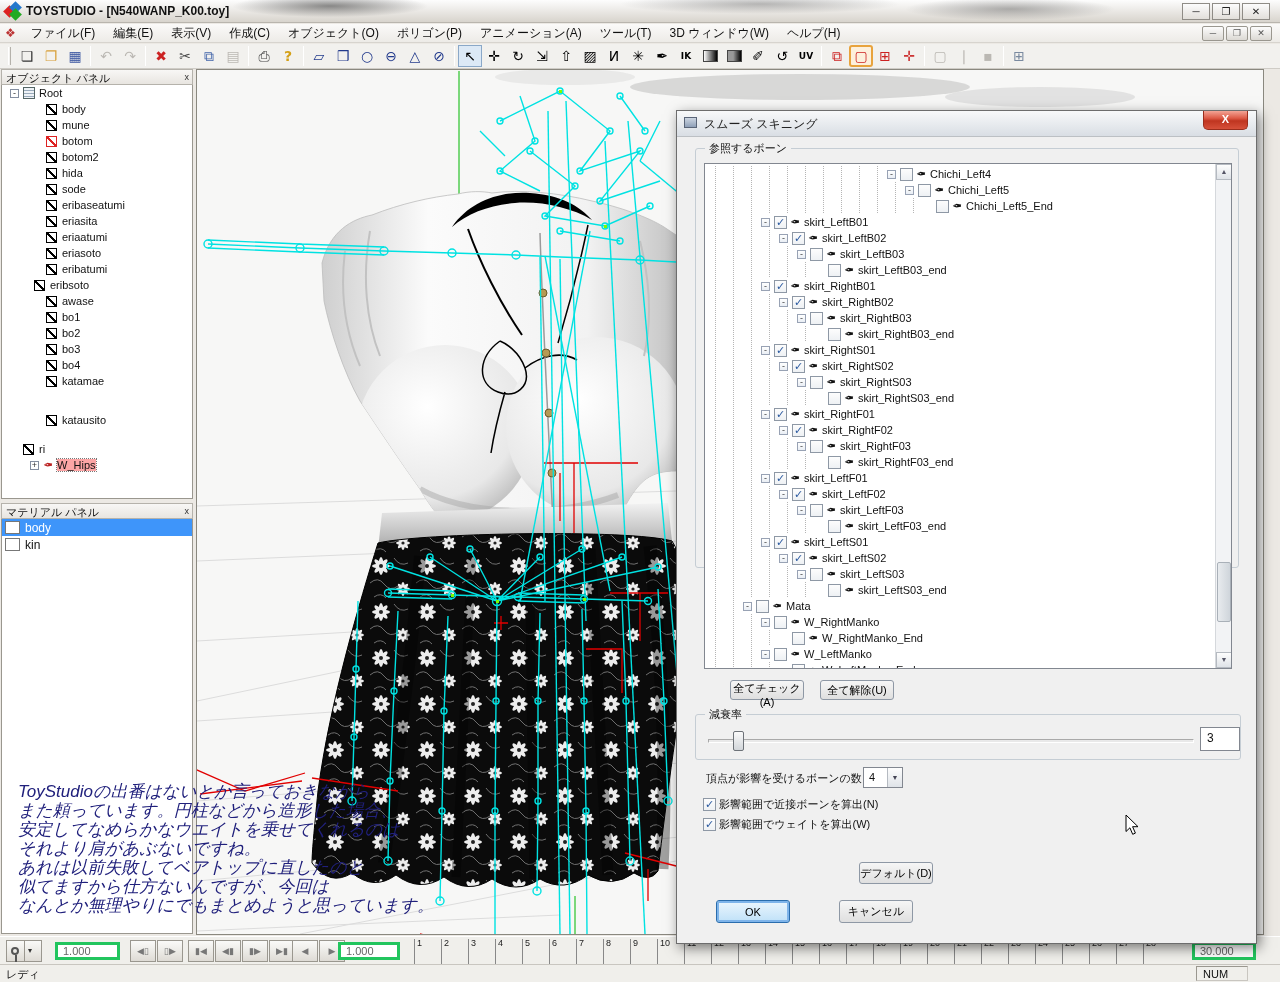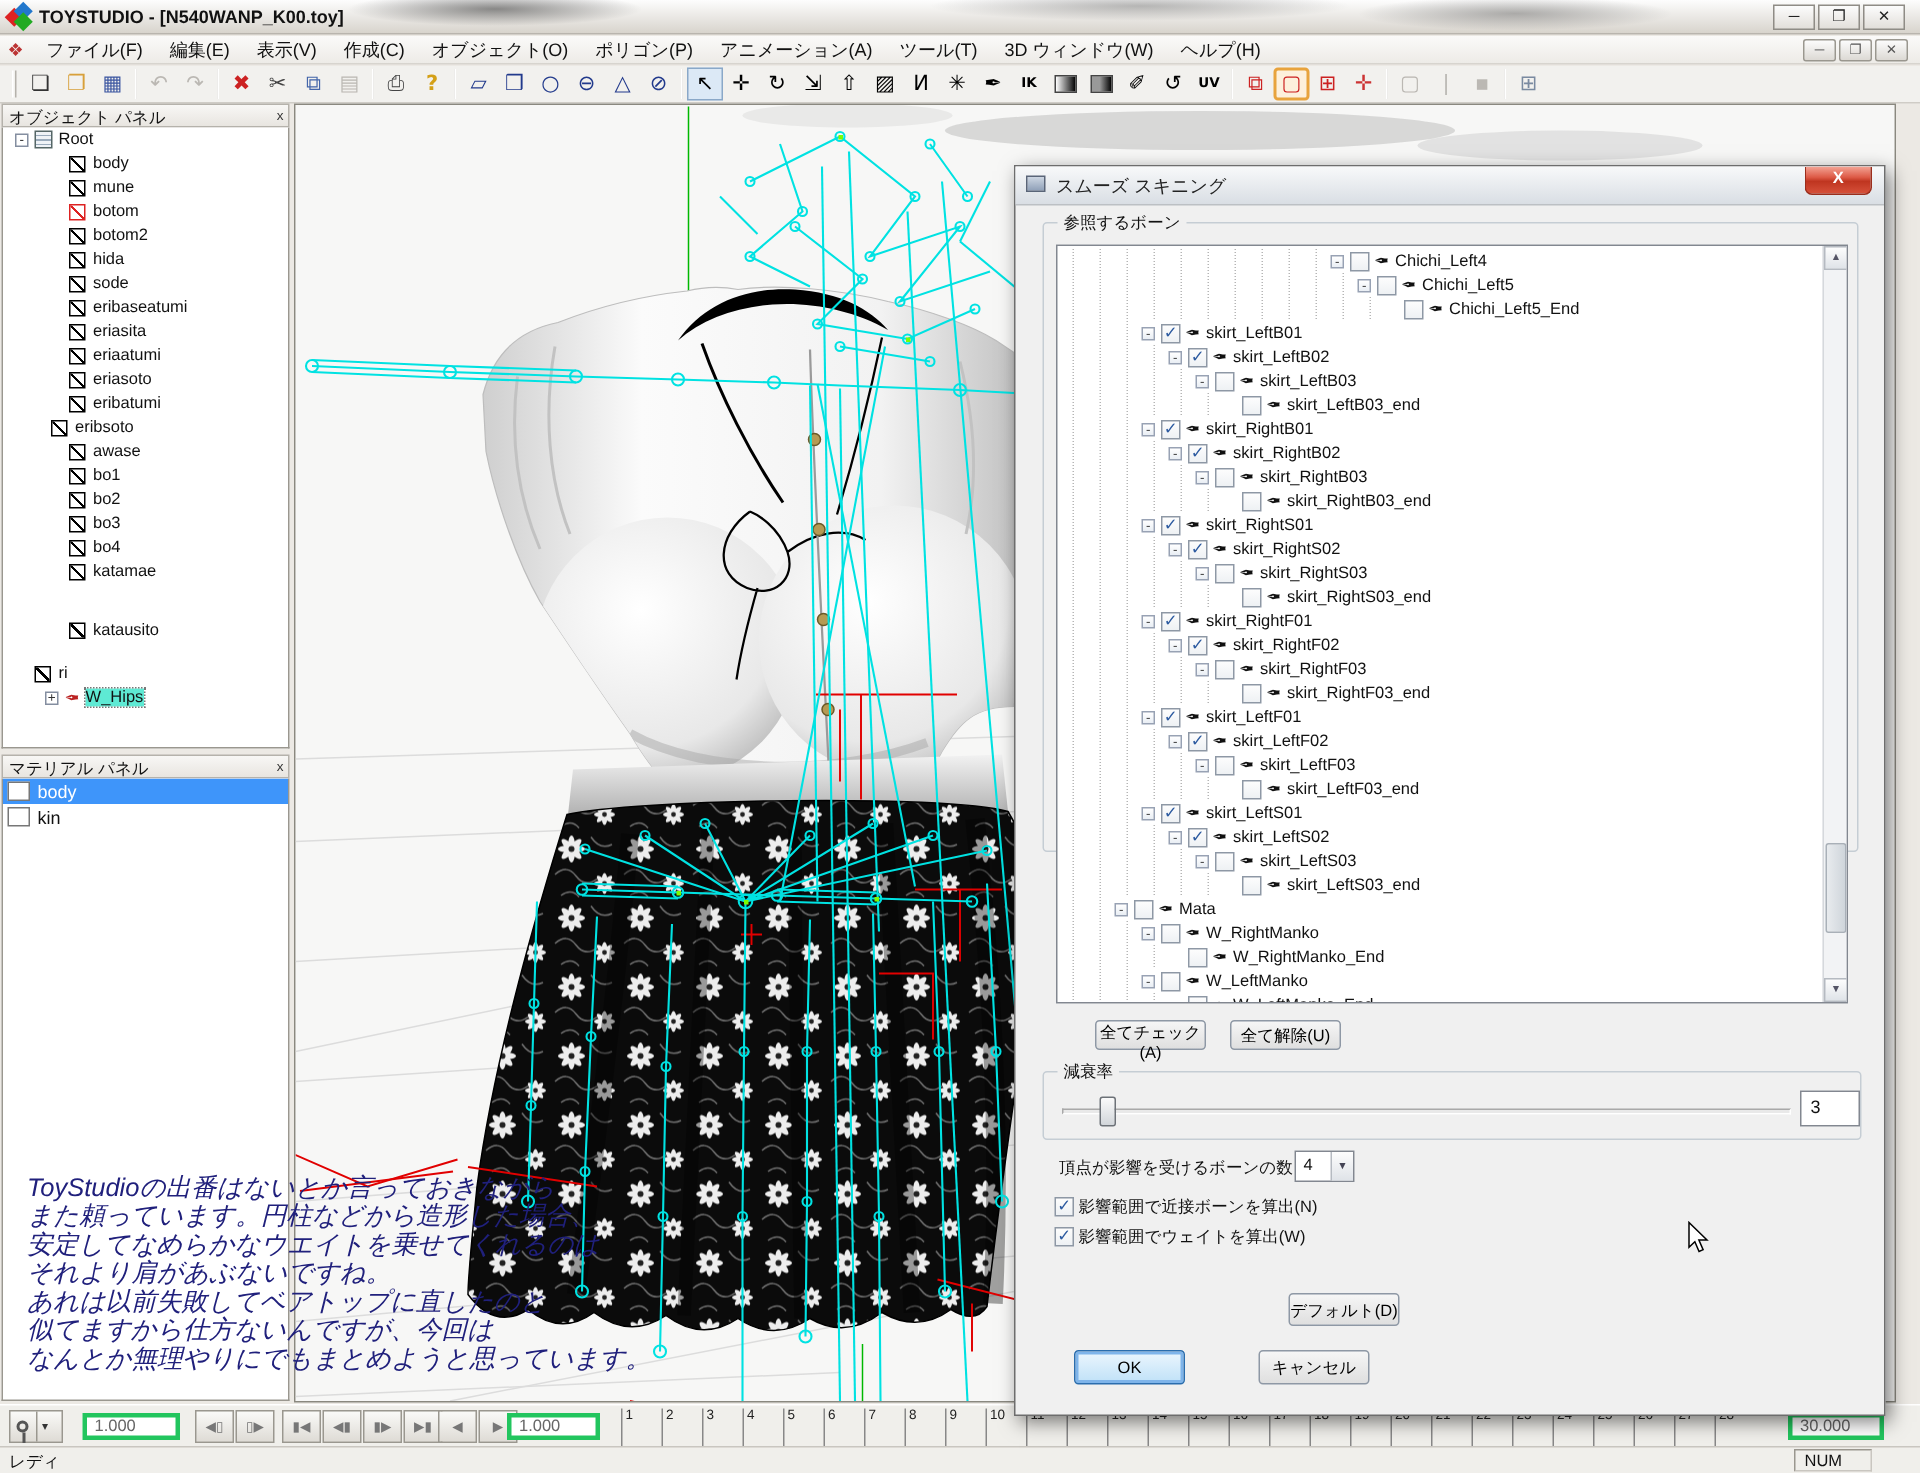--- a/index.html
+++ b/index.html
@@ -57,21 +57,21 @@
   .expander{width:9px;height:9px;border:1px solid #848ea0;background:#fff;font-size:9px;line-height:7px;
     text-align:center;color:#333;flex:none;margin-right:4px;}
   .mesh-icon{width:11px;height:11px;border:1px solid #000;flex:none;margin-right:5px;
     background:linear-gradient(45deg,transparent 44%,#000 44%,#000 56%,transparent 56%);}
   .mesh-icon.red{border-color:#d22;background:linear-gradient(45deg,transparent 44%,#d22 44%,#d22 56%,transparent 56%);}
   .root-icon{width:12px;height:12px;border:1px solid #566;flex:none;margin-right:4px;
     background:repeating-linear-gradient(#eef2f6 0 2px,#9ab 2px 3px);}
   .bone-glyph{display:inline-block;transform:scaleX(-1);font-size:12px;color:#111;flex:none;margin-right:4px;
     font-family:"DejaVu Sans",sans-serif;}
   .bone-glyph.red{color:#b22;}
-  .olabel.focus{outline:1px dotted #777;background:#5eead4;}
+  .olabel.focus{outline:1px dotted #777;background:#fca5a5;}
   .mrow{height:17px;display:flex;align-items:center;font-size:12px;}
   .mrow.sel{background:#3e95fa;color:#fff;}
   .mswatch{width:15px;height:13px;border:1px solid #777;background:#fff;flex:none;margin:0 5px 0 3px;}
   
   .viewport{position:absolute;left:196px;top:69px;width:1068px;height:866px;
     border:1px solid #8a887f;background:#f6f6f6;overflow:hidden;}
   .viewport svg{display:block;}
   .overlay-text{position:absolute;left:18px;top:782px;z-index:5;font-style:italic;
     font-size:17px;line-height:19px;color:#20207c;white-space:nowrap;font-weight:500;}
   

